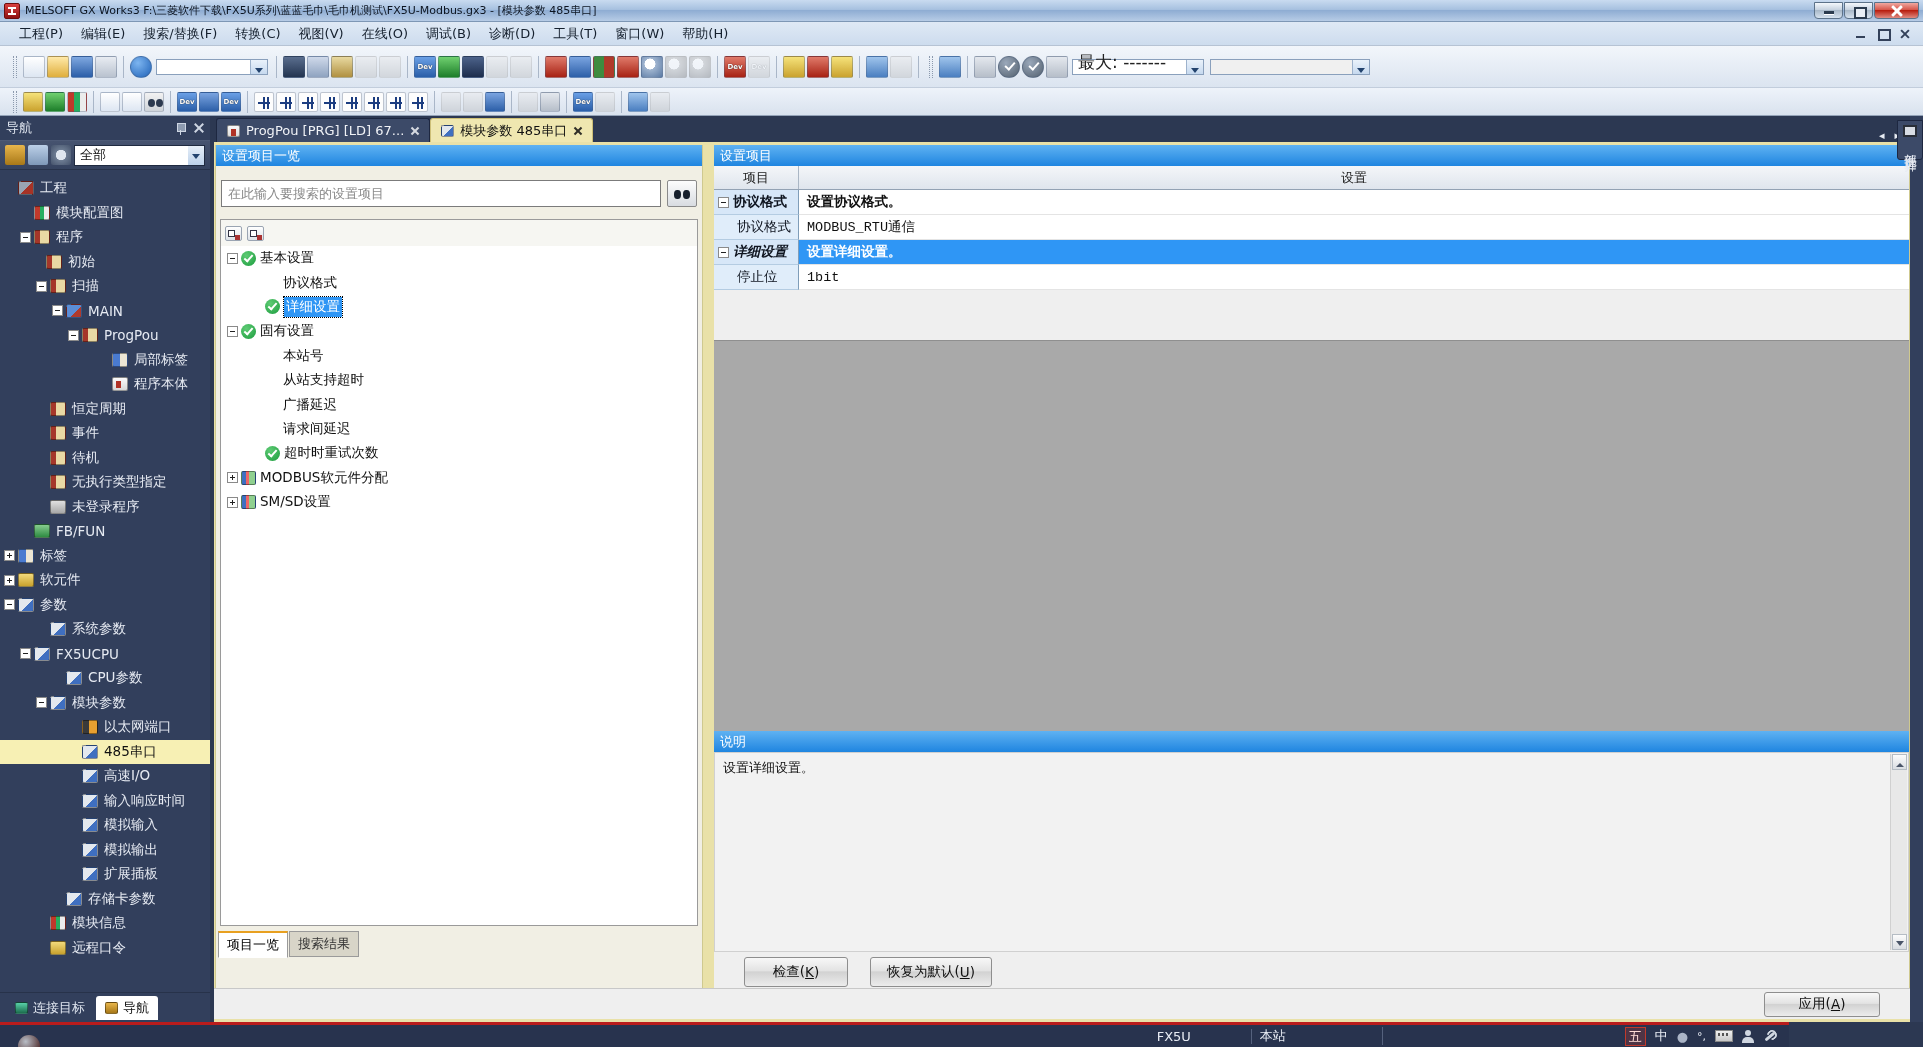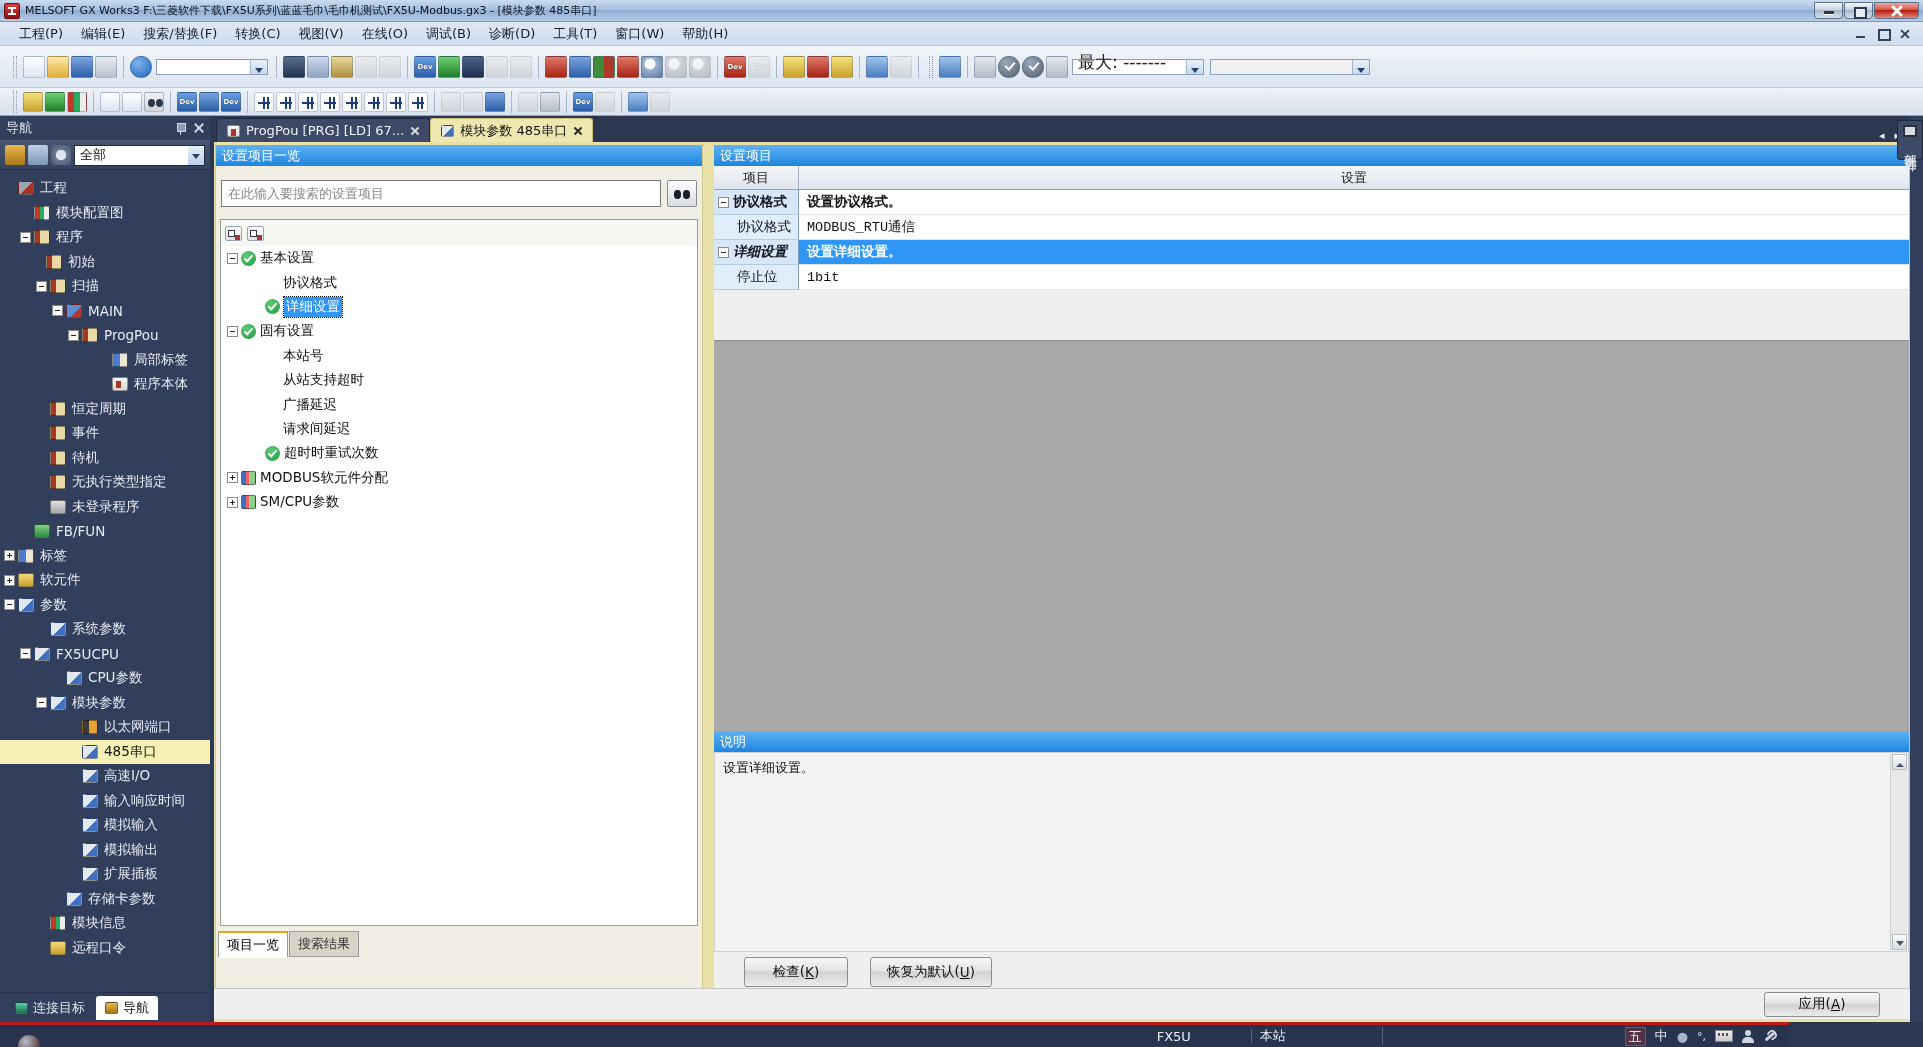--- a/index.html
+++ b/index.html
@@ -605,21 +605,21 @@
             <span class="slabel">超时时重试次数</span>
           </div>
         <div class="sitem" style="padding-left:6px">
             <span class="exp plus"></span>
             <span class="bookb"></span>
             <span class="slabel">MODBUS软元件分配</span>
           </div>
         <div class="sitem" style="padding-left:6px">
             <span class="exp plus"></span>
             <span class="bookb"></span>
-            <span class="slabel">SM/CPU参数</span>
+            <span class="slabel">SM/SD设置</span>
           </div>
       </div>
       <div id="midtabs">
         <span class="midtab active">项目一览</span>
         <span class="midtab inactive">搜索结果</span>
       </div>
     </div>
 
     <div id="rightpanel">
       <div class="bluehdr">设置项目</div>

